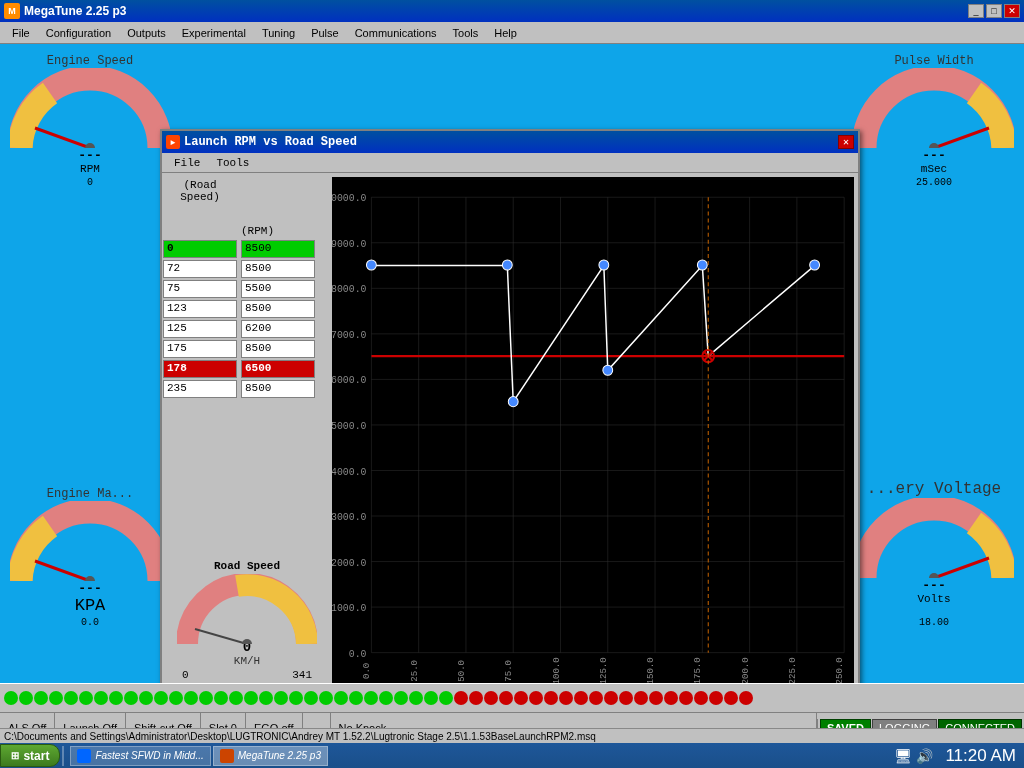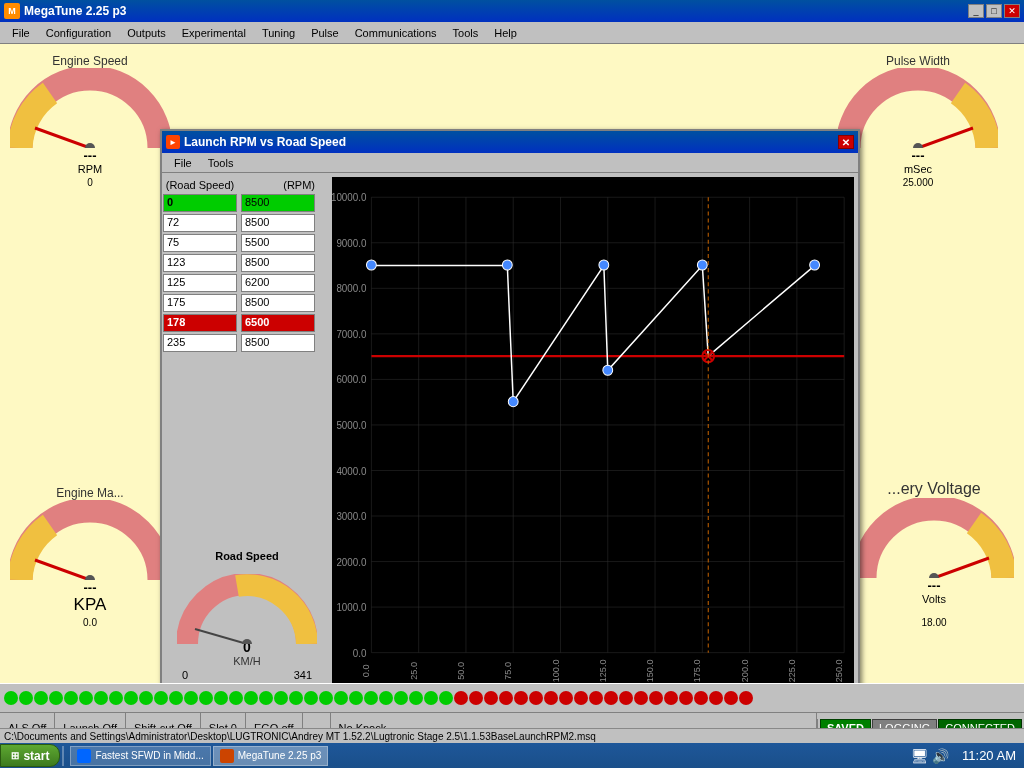--- a/index.html
+++ b/index.html
@@ -49,25 +49,25 @@
     }
     .start-btn {
       height: 23px; background: linear-gradient(to bottom, #5da831, #3d7a1e);
       border: 1px solid #2a5a10; color: white; font-weight: bold;
       padding: 0 10px; font-size: 12px; cursor: pointer; border-radius: 0 10px 10px 0;
       display: flex; align-items: center; gap: 4px;
     }
     .taskbar-items { display: flex; gap: 2px; padding: 0 4px; flex: 1; }
     .taskbar-item {
       height: 20px; background: rgba(255,255,255,0.2); border: 1px solid rgba(255,255,255,0.3);
-      color: white; font-size: 10px; padding: 0 6px; display: flex; align-items: center; gap: 4px; cursor: pointer;
+      color: white; font-size: 10px; padding: 0 6px; display: flex; align-items: center; gap: 4px; cursor: pointer; font-style: italic;
     }
     .taskbar-item-icon2 { width: 14px; height: 14px; background: #0066ff; border-radius: 2px; }
     .taskbar-item-icon3 { width: 14px; height: 14px; background: #cc4400; border-radius: 2px; }
-    .taskbar-clock { color: white; font-size: 13px; padding: 0 8px; }
+    .taskbar-clock { color: white; font-size: 17px; padding: 0 8px; }
     .taskbar-tray { display: flex; align-items: center; gap: 4px; padding: 0 4px; }
 
     
     .dialog {
       position: absolute; top: 85px; left: 160px; width: 700px; height: 560px;
       background: #c0c0c0; border: 2px solid #808080;
       box-shadow: 2px 2px 5px rgba(0,0,0,0.5);
     }
     .dialog-title {
       height: 22px; background: linear-gradient(to bottom, #0050a0, #0030c0);
@@ -122,40 +122,40 @@
   <span class="menu-item">Configuration</span>
   <span class="menu-item">Outputs</span>
   <span class="menu-item">Experimental</span>
   <span class="menu-item">Tuning</span>
   <span class="menu-item">Pulse</span>
   <span class="menu-item">Communications</span>
   <span class="menu-item">Tools</span>
   <span class="menu-item">Help</span>
 </div>
 
-<div style="position:absolute; top:44px; left:0; right:0; bottom:80px; background:#fef9c3; overflow:hidden;">
+<div style="position:absolute; top:44px; left:0; right:0; bottom:80px; background:#0ea5e9; overflow:hidden;font-family:Liberation Mono, monospace;">
 
   <div style="position:absolute; top:10px; left:10px; width:160px; text-align:center;">
     <div style="font-size:12px; color:#333;">Engine Speed</div>
     <div style="position:relative; width:160px; height:80px; overflow:hidden;">
       <svg width="160" height="160" style="position:absolute; top:0; left:0;">
 
         <path d="M 10,80 A 70,70 0 0,1 150,80" fill="none" stroke="#e08080" stroke-width="25"></path>
         <path d="M 10,80 A 70,70 0 0,1 40,25" fill="none" stroke="#f0c040" stroke-width="25"></path>
 
         <line x1="80" y1="80" x2="25" y2="60" stroke="#cc0000" stroke-width="3"></line>
         <circle cx="80" cy="80" r="5" fill="#555"></circle>
       </svg>
     </div>
     <div style="font-size:13px; font-weight:bold;">---</div>
     <div style="font-size:11px;">RPM</div>
     <div style="font-size:10px; margin-top:2px;">0</div>
   </div>
 
-  <div style="position:absolute; top:10px; right:26px; width:160px; text-align:center;">
+  <div style="position:absolute; top:10px; right:10px; width:160px; text-align:center;">
     <div style="font-size:12px; color:#333;">Pulse Width</div>
     <div style="position:relative; width:160px; height:80px; overflow:hidden;">
       <svg width="160" height="160" style="position:absolute; top:0; left:0;">
         <path d="M 10,80 A 70,70 0 0,1 150,80" fill="none" stroke="#e08080" stroke-width="25"></path>
         <path d="M 120,25 A 70,70 0 0,1 150,80" fill="none" stroke="#f0c040" stroke-width="25"></path>
         <line x1="80" y1="80" x2="135" y2="60" stroke="#cc0000" stroke-width="3"></line>
         <circle cx="80" cy="80" r="5" fill="#555"></circle>
       </svg>
     </div>
     <div style="font-size:13px; font-weight:bold;">---</div>
@@ -207,21 +207,21 @@
       <span class="dialog-menu-item">File</span>
       <span class="dialog-menu-item">Tools</span>
     </div>
 
     <div class="dialog-body">
 
       <div style="width:170px; display:flex; flex-direction:column; padding:6px 1px;">
 
         <div style="display:flex; gap:4px; margin-bottom:3px; font-size:11px;">
           <div style="width:74px; text-align:center;">(Road Speed)</div>
-          <div style="width:74px; text-align:right;">(RPM)</div>
+          <div style="width:74px; text-align:left;margin-top:46px;">(RPM)</div>
         </div>
 
         <div class="table-row">
           <div class="table-cell active-green">0</div>
           <div class="table-cell selected-green-text">8500</div>
         </div>
 
         <div class="table-row">
           <div class="table-cell">72</div>
           <div class="table-cell">8500</div>
@@ -251,21 +251,21 @@
           <div class="table-cell active-red">178</div>
           <div class="table-cell active-red">6500</div>
         </div>
 
         <div class="table-row">
           <div class="table-cell">235</div>
           <div class="table-cell">8500</div>
         </div>
 
         <div style="margin-top:auto; text-align:center;">
-          <div style="font-size:11px; font-weight:bold; margin-bottom:12px;">Road Speed</div>
+          <div style="font-size:11px; font-weight:bold; margin-bottom:2px;">Road Speed</div>
           <div style="position:relative; width:140px; height:70px; overflow:hidden; margin:0 auto;">
             <svg width="140" height="140" style="position:absolute; top:0; left:0;">
               <path d="M 10,70 A 60,60 0 0,1 130,70" fill="none" stroke="#e08080" stroke-width="22"></path>
               <path d="M 60,12 A 60,60 0 0,1 130,70" fill="none" stroke="#f0c040" stroke-width="22"></path>
 
               <line x1="70" y1="70" x2="18" y2="55" stroke="#444" stroke-width="2"></line>
               <circle cx="70" cy="70" r="5" fill="#555"></circle>
             </svg>
           </div>
           <div style="font-size:14px; font-weight:bold; margin-top:-5px;">0</div>

